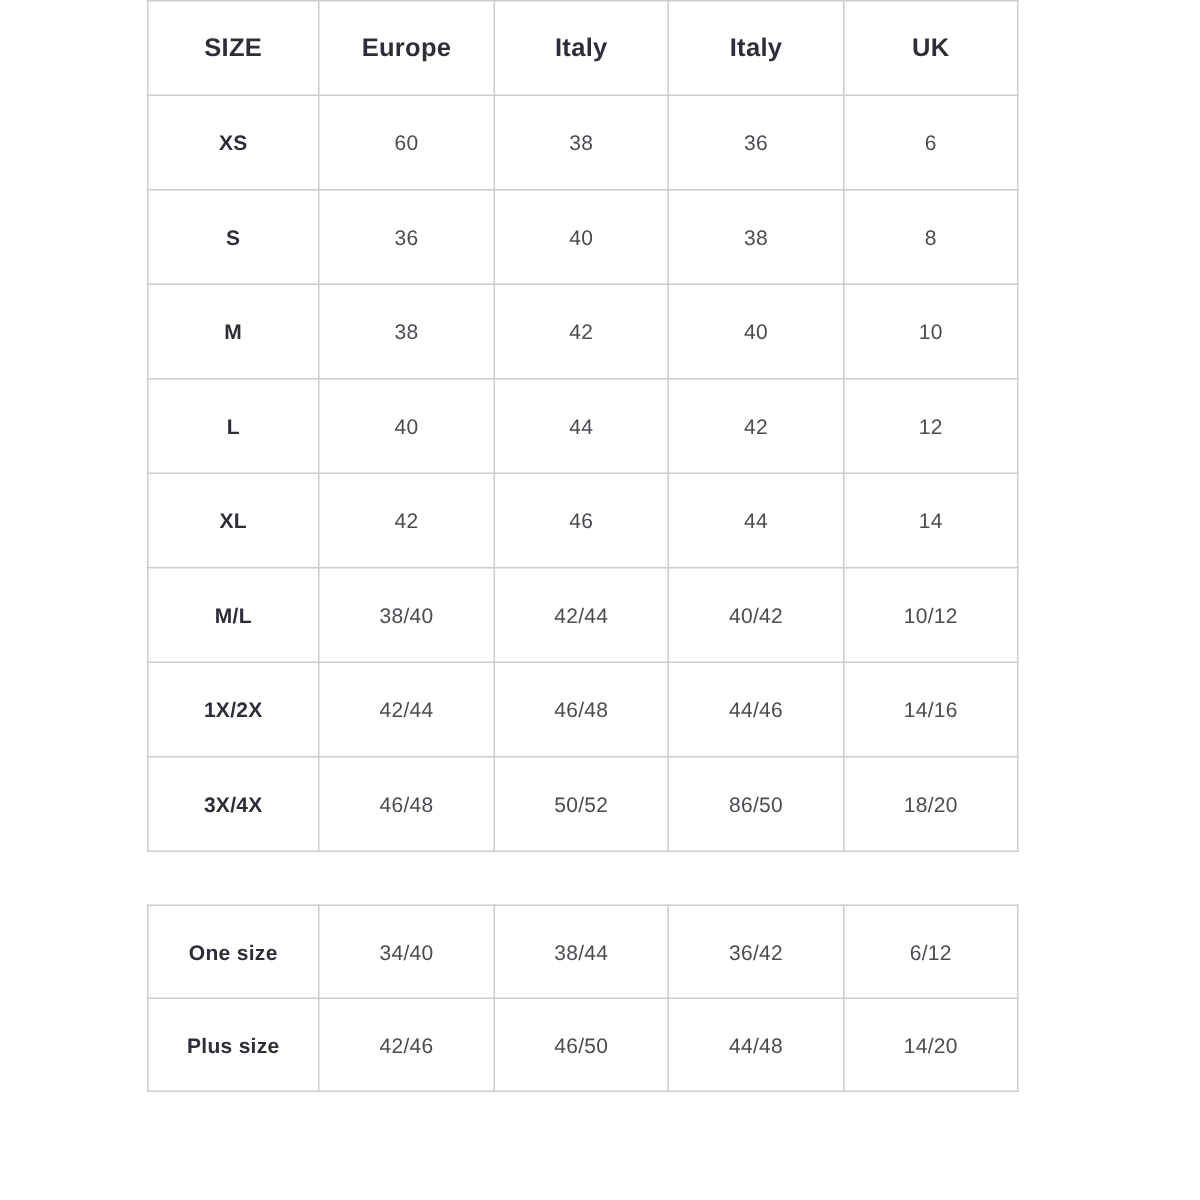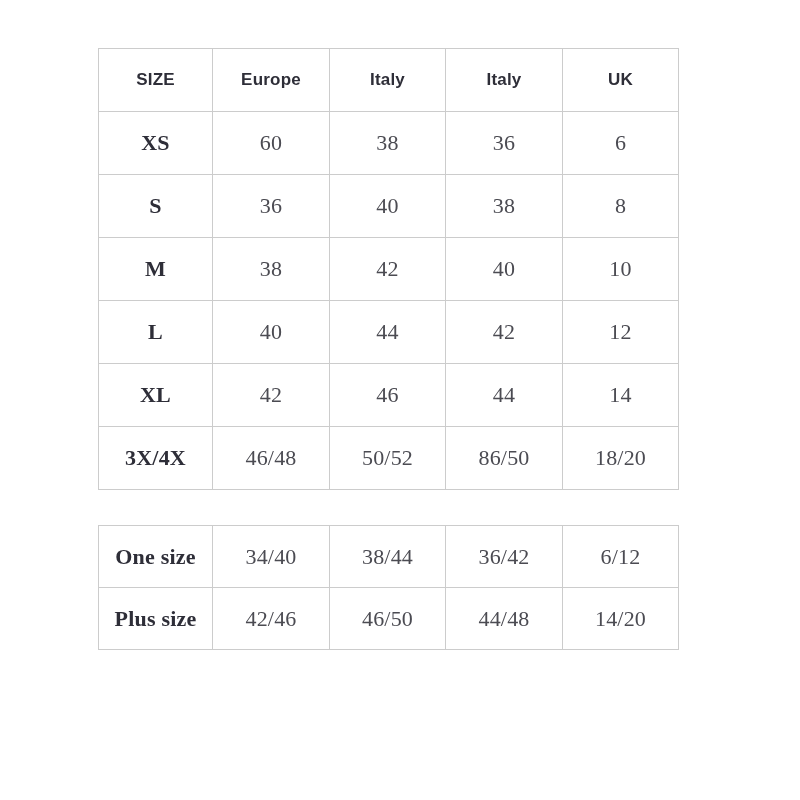--- a/index.html
+++ b/index.html
@@ -3,22 +3,21 @@
 <meta charset="utf-8">
 <style>
   * { margin: 0; padding: 0; box-sizing: border-box; }
   html, body {
     width: 800px; height: 800px;
     background: #ffffff;
     font-family: "Liberation Sans", sans-serif;
   }
   .page {
     padding-left: 98px;
-    padding-top: 17px;
-    margin-top: 31px;
+    padding-top: 0;
   }
   table.size-table {
     border-collapse: collapse;
     table-layout: fixed;
     width: 580px;
     background: #ffffff;
   }
   col.c0 { width: 114px; }
   col.c1 { width: 117px; }
   col.c2 { width: 116px; }
@@ -34,22 +33,21 @@
     letter-spacing: 0.2px;
   }
   .size-table th {
     font-weight: bold;
     color: var(--heading-color, #2e2e38);
     font-size: 17px;
   }
   .size-table td {
     color: var(--value-color, #4b4b52);
     font-weight: normal;
-    font-size: 22px;
-    font-family: Liberation Serif, serif;
+    font-size: 14px;
   }
   .size-table td.row-label {
     font-weight: bold;
     color: var(--heading-color, #2e2e38);
   }
   table.secondary {
     margin-top: 35px;
     border-radius: 17px;
   }
   table.secondary td { height: 62px; }
@@ -106,20 +104,34 @@
         <td>12</td>
       </tr>
       <tr>
         <td class="row-label">XL</td>
         <td>42</td>
         <td>46</td>
         <td>44</td>
         <td>14</td>
       </tr>
       <tr>
+        <td class="row-label">M/L</td>
+        <td>38/40</td>
+        <td>42/44</td>
+        <td>40/42</td>
+        <td>10/12</td>
+      </tr>
+      <tr>
+        <td class="row-label">1X/2X</td>
+        <td>42/44</td>
+        <td>46/48</td>
+        <td>44/46</td>
+        <td>14/16</td>
+      </tr>
+      <tr>
         <td class="row-label">3X/4X</td>
         <td>46/48</td>
         <td>50/52</td>
         <td>86/50</td>
         <td>18/20</td>
       </tr>
     </tbody>
   </table>
 
   <table class="size-table secondary">

